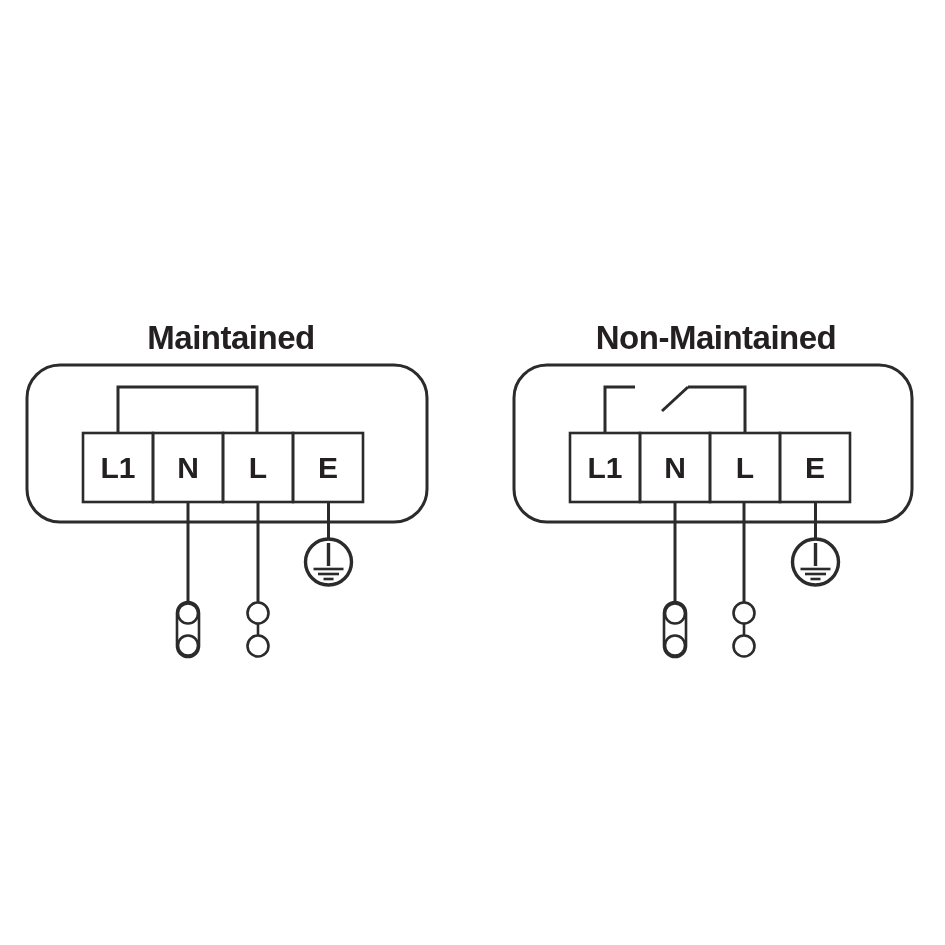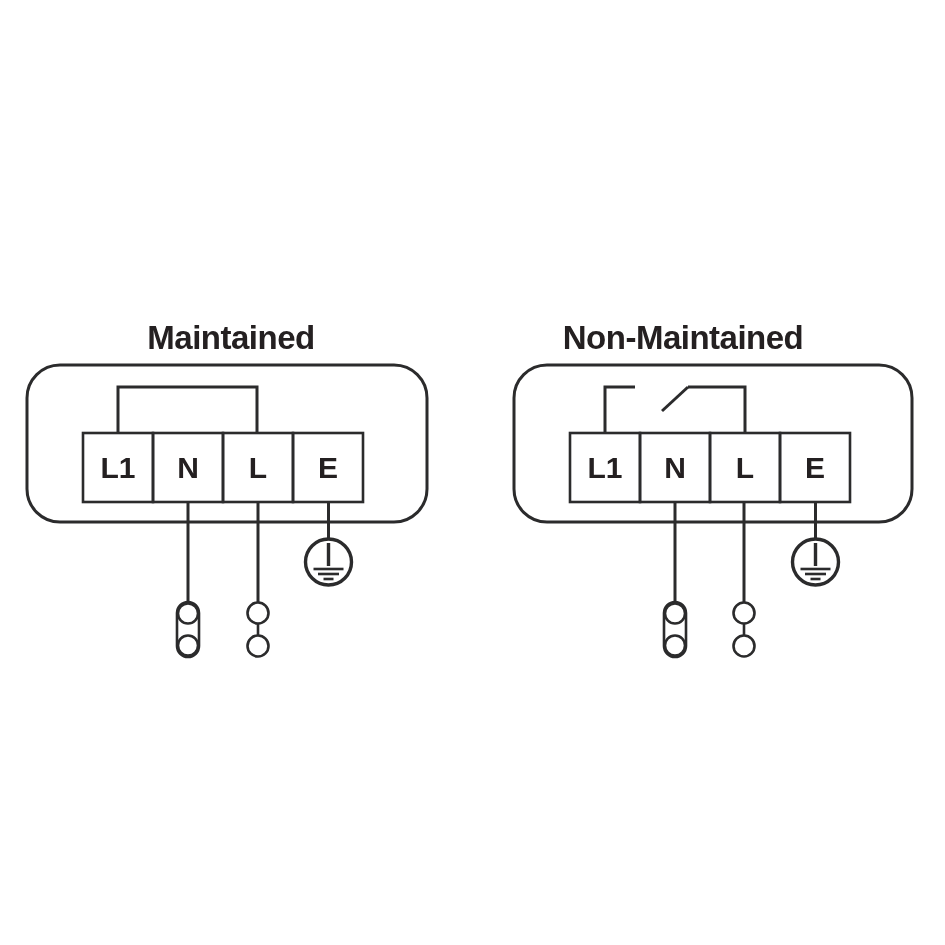--- a/index.html
+++ b/index.html
@@ -14,21 +14,21 @@
     position:absolute;
     top:320px;
     font-weight:bold;
     font-size:33px;
     letter-spacing:-0.5px;
     color:#242021;
     text-align:center;
     line-height:36px;
   }
   .dg-title.left{left:31px;width:400px;}
-  .dg-title.right{left:484px;width:398px;}
+  .dg-title.right{left:517px;width:398px;}
   svg.art{position:absolute;left:0;top:0;}
   .ln{fill:none;stroke:#2b2b2c;stroke-linejoin:miter;}
   .sw3{stroke-width:3;}
   .sw25{stroke-width:2.6;}
   .sw35{stroke-width:3.4;}
   .term-label{
     font-family:"Liberation Sans", sans-serif;
     font-weight:bold;
     font-size:30px;
     fill:#242021;

